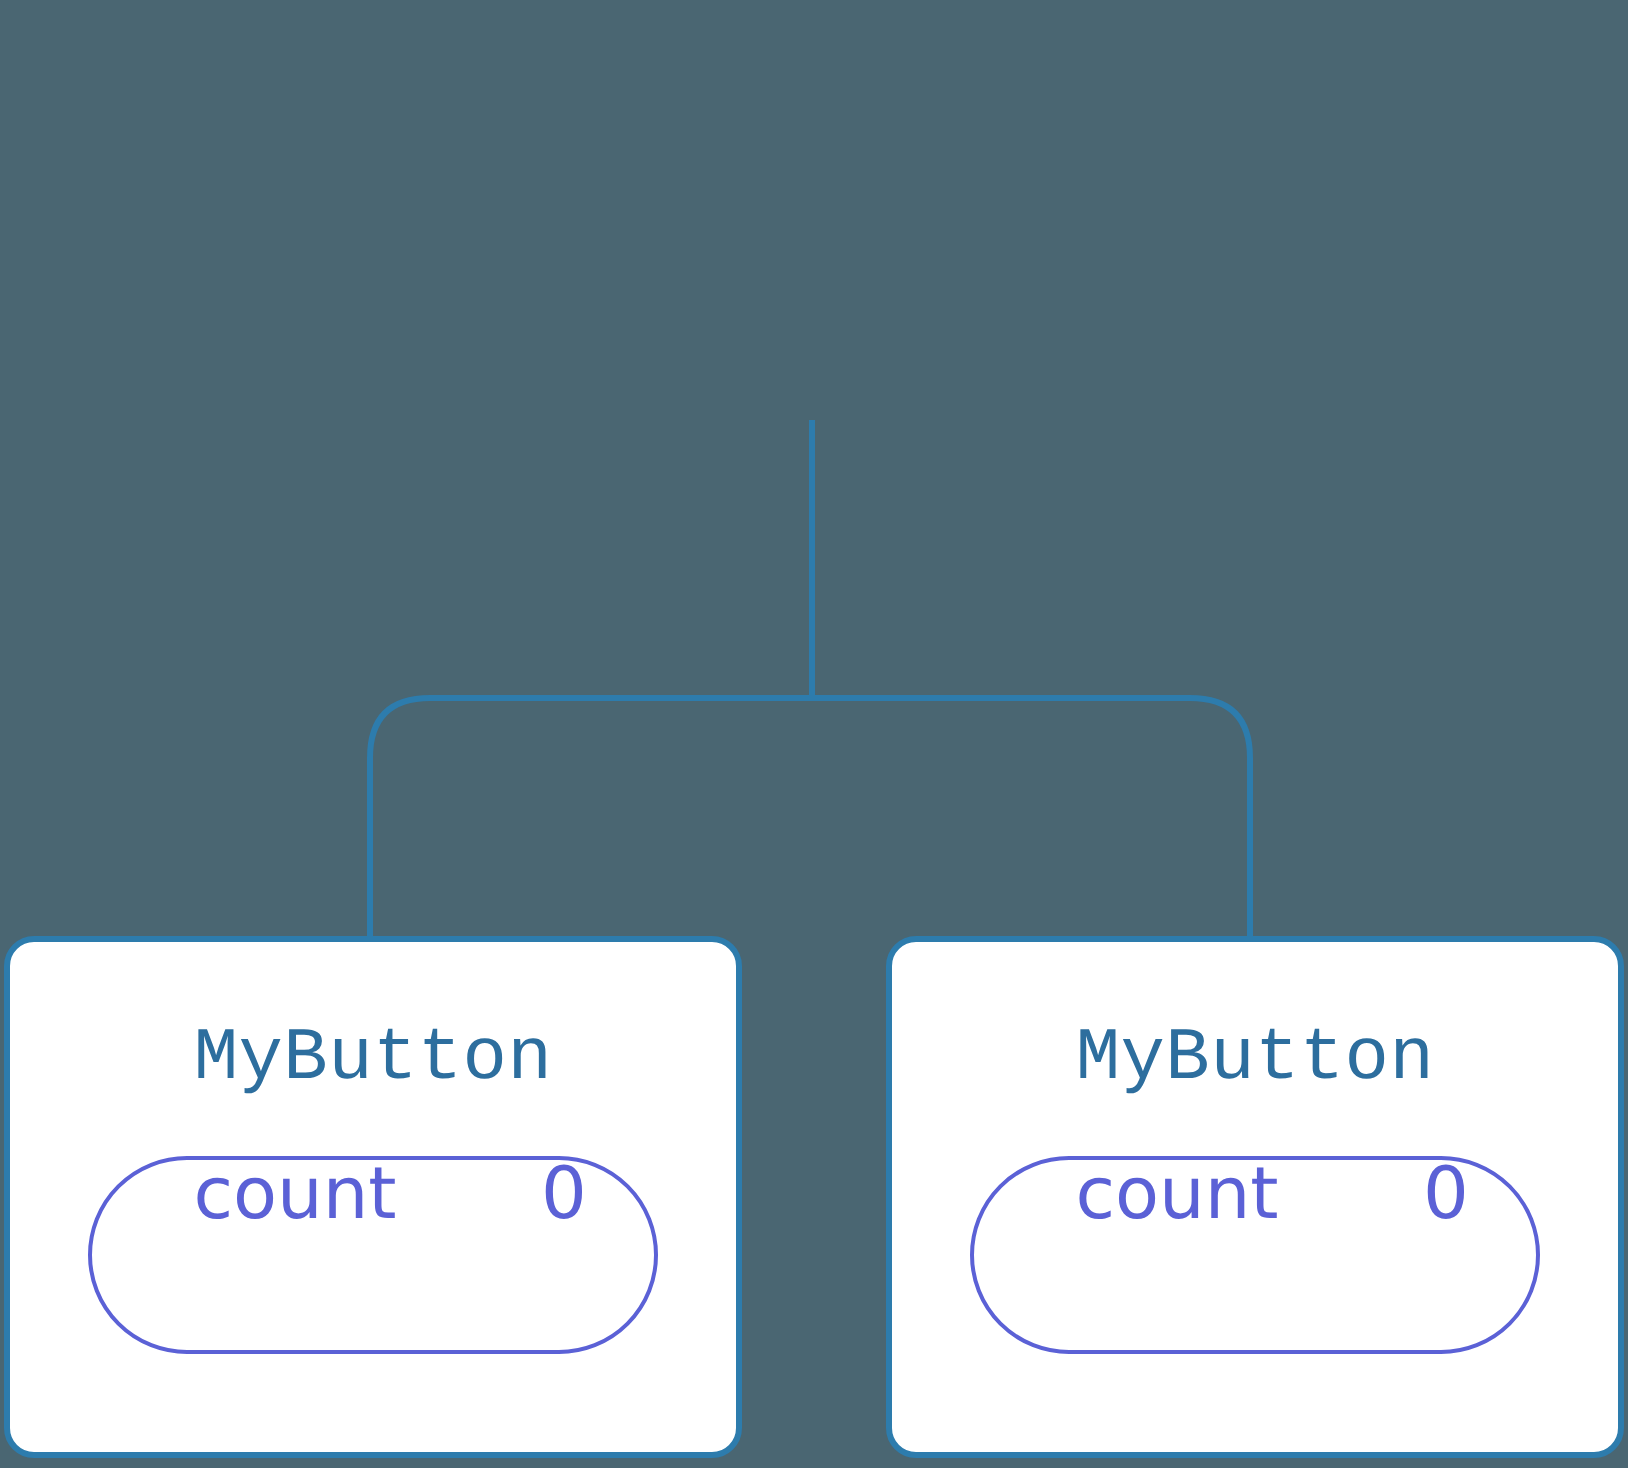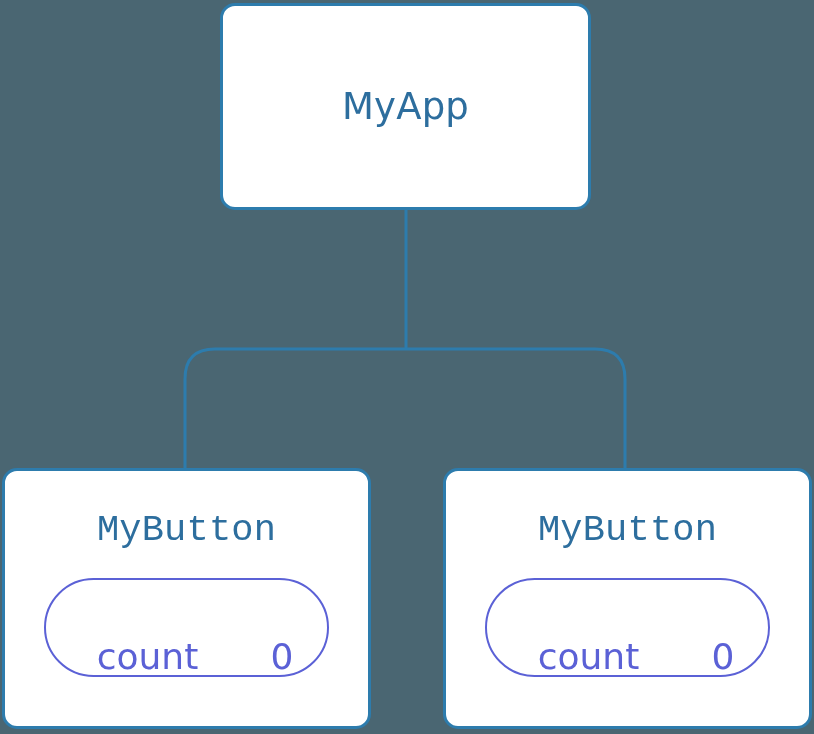--- a/index.html
+++ b/index.html
@@ -73,21 +73,21 @@
   .node-child-right .node-title {
     margin-top: -8px;
     margin-bottom: 29px;
     font-family: Liberation Mono, monospace;
   }
 
   
   .state-pill {
     box-sizing: border-box;
     display: flex;
-    align-items: flex-end;
+    align-items: flex-start;
     height: 99px;
     border: 2px solid #5b61d6;
     border-radius: 50px;
     background: #ffffff;
     overflow: hidden;
   }
   .state-key {
     display: flex;
     align-items: center;
     justify-content: center;
@@ -121,23 +121,20 @@
 
   <svg id="edges" viewBox="0 0 814 734" width="814" height="734" fill="none">
 
     <path d="M 406 210 L 406 349" stroke="#2d7cad" stroke-width="3" fill="none"></path>
 
     <path d="M 406 349 L 215 349 Q 185 349 185 379 L 185 470" stroke="#2d7cad" stroke-width="3" fill="none" stroke-linecap="butt"></path>
 
     <path d="M 406 349 L 595 349 Q 625 349 625 379 L 625 470" stroke="#2d7cad" stroke-width="3" fill="none" stroke-linecap="butt"></path>
   </svg>
 
-  <div class="node node-root">
-    <span class="node-title">MyApp</span>
-  </div>
 
   <div class="node node-child-left">
     <span class="node-title">MyButton</span>
     <div class="state-pill">
       <span class="state-key">count</span>
       <span class="state-divider"></span>
       <span class="state-value">0</span>
     </div>
   </div>
 

